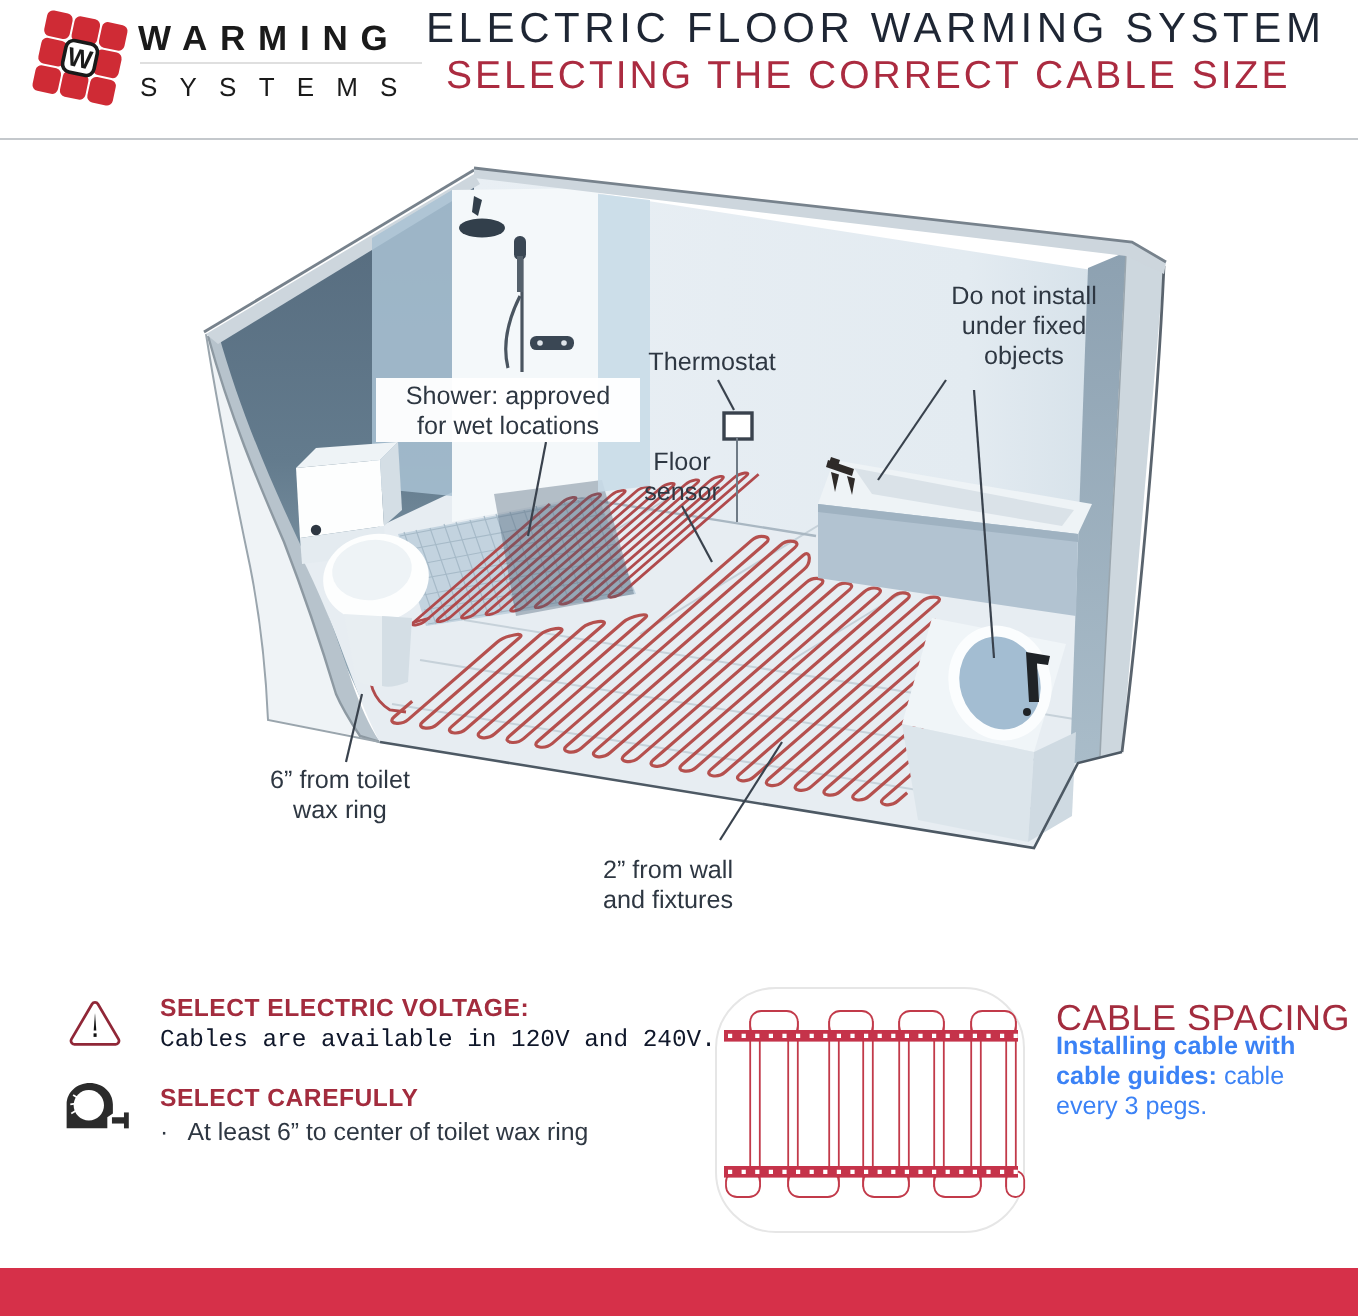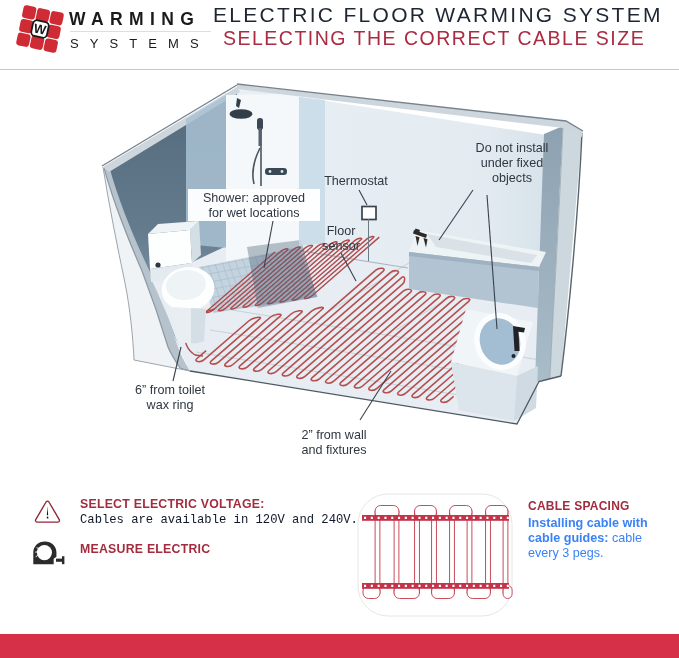--- a/index.html
+++ b/index.html
@@ -226,23 +226,24 @@
 <circle cx="14.5" cy="13.5" r="8.2" fill="#fff"></circle>
 <rect x="27" y="20" width="7.5" height="3.4" fill="#2b2b2b"></rect>
 <rect x="33.5" y="17.4" width="2.6" height="8.6" fill="#2b2b2b"></rect>
 <g stroke="#fff" stroke-width="1">
       <line x1="5" y1="18" x2="7.5" y2="16.5"></line>
       <line x1="4.5" y1="13" x2="7.3" y2="12.6"></line>
       <line x1="6" y1="8" x2="8.5" y2="9.5"></line>
     </g>
 </svg>
 
-<div class="abs" style="left:80px;top:542px;font-size:12.3px;font-weight:bold;color:#a32c3e;letter-spacing:0.25px;">MEASURE ELECTRIC</div>
+<div class="abs" style="left:80px;top:542px;font-size:12.3px;font-weight:bold;color:#a32c3e;letter-spacing:0.25px;">SELECT CAREFULLY</div>
 
 <div class="abs" style="left:80px;top:558px;font-size:12.4px;color:#2e3742;line-height:16px;">
+<div>·&nbsp;&nbsp; At least 6” to center of toilet wax ring</div>
 </div>
 
 <svg class="abs" style="left:357px;top:493px;" width="156" height="124" viewBox="0 0 156 124">
 <rect x="1" y="1" width="154" height="122" rx="30" fill="#fff" stroke="#e6e6e6" stroke-width="1"></rect>
 <g stroke="#c23a4a" stroke-width="0.9" fill="#fff">
 <rect x="18.1" y="18" width="4.8" height="82"></rect>
 <rect x="37.1" y="18" width="4.8" height="82"></rect>
 <rect x="57.6" y="18" width="4.8" height="82"></rect>
 <rect x="74.6" y="18" width="4.8" height="82"></rect>
 <rect x="92.6" y="18" width="4.8" height="82"></rect>
@@ -260,17 +261,17 @@
 <rect x="146.1" y="92.5" width="9" height="13" rx="4.5"></rect>
 </g>
 <g>
 <rect x="5" y="22" width="147" height="5.8" fill="#c5334a"></rect>
 <line x1="7" y1="24.9" x2="152" y2="24.9" stroke="#fff" stroke-width="2.1" stroke-dasharray="2.1 4.7"></line>
 <rect x="5" y="90" width="147" height="5.8" fill="#c5334a"></rect>
 <line x1="7" y1="92.9" x2="152" y2="92.9" stroke="#fff" stroke-width="2.1" stroke-dasharray="2.1 4.7"></line>
 </g>
 </svg>
 
-<div class="abs" style="left:528px;top:499px;font-size:12px;font-weight:bold;color:#a32c3e;letter-spacing:0.25px;">CABLE SPACING</div>
+<div class="abs" style="left:528px;top:499px;font-size:18px;font-weight:normal;color:#a32c3e;letter-spacing:0.25px;">CABLE SPACING</div>
 
 <div class="abs" style="left:528px;top:516px;width:140px;font-size:12.6px;color:#3b82f6;line-height:14.8px;"><b>Installing cable with cable guides:</b> cable every 3 pegs.</div>
 
 <div class="abs" style="left:0;top:634px;width:679px;height:24px;background:#d63049;"></div>
 
 </body></html>

